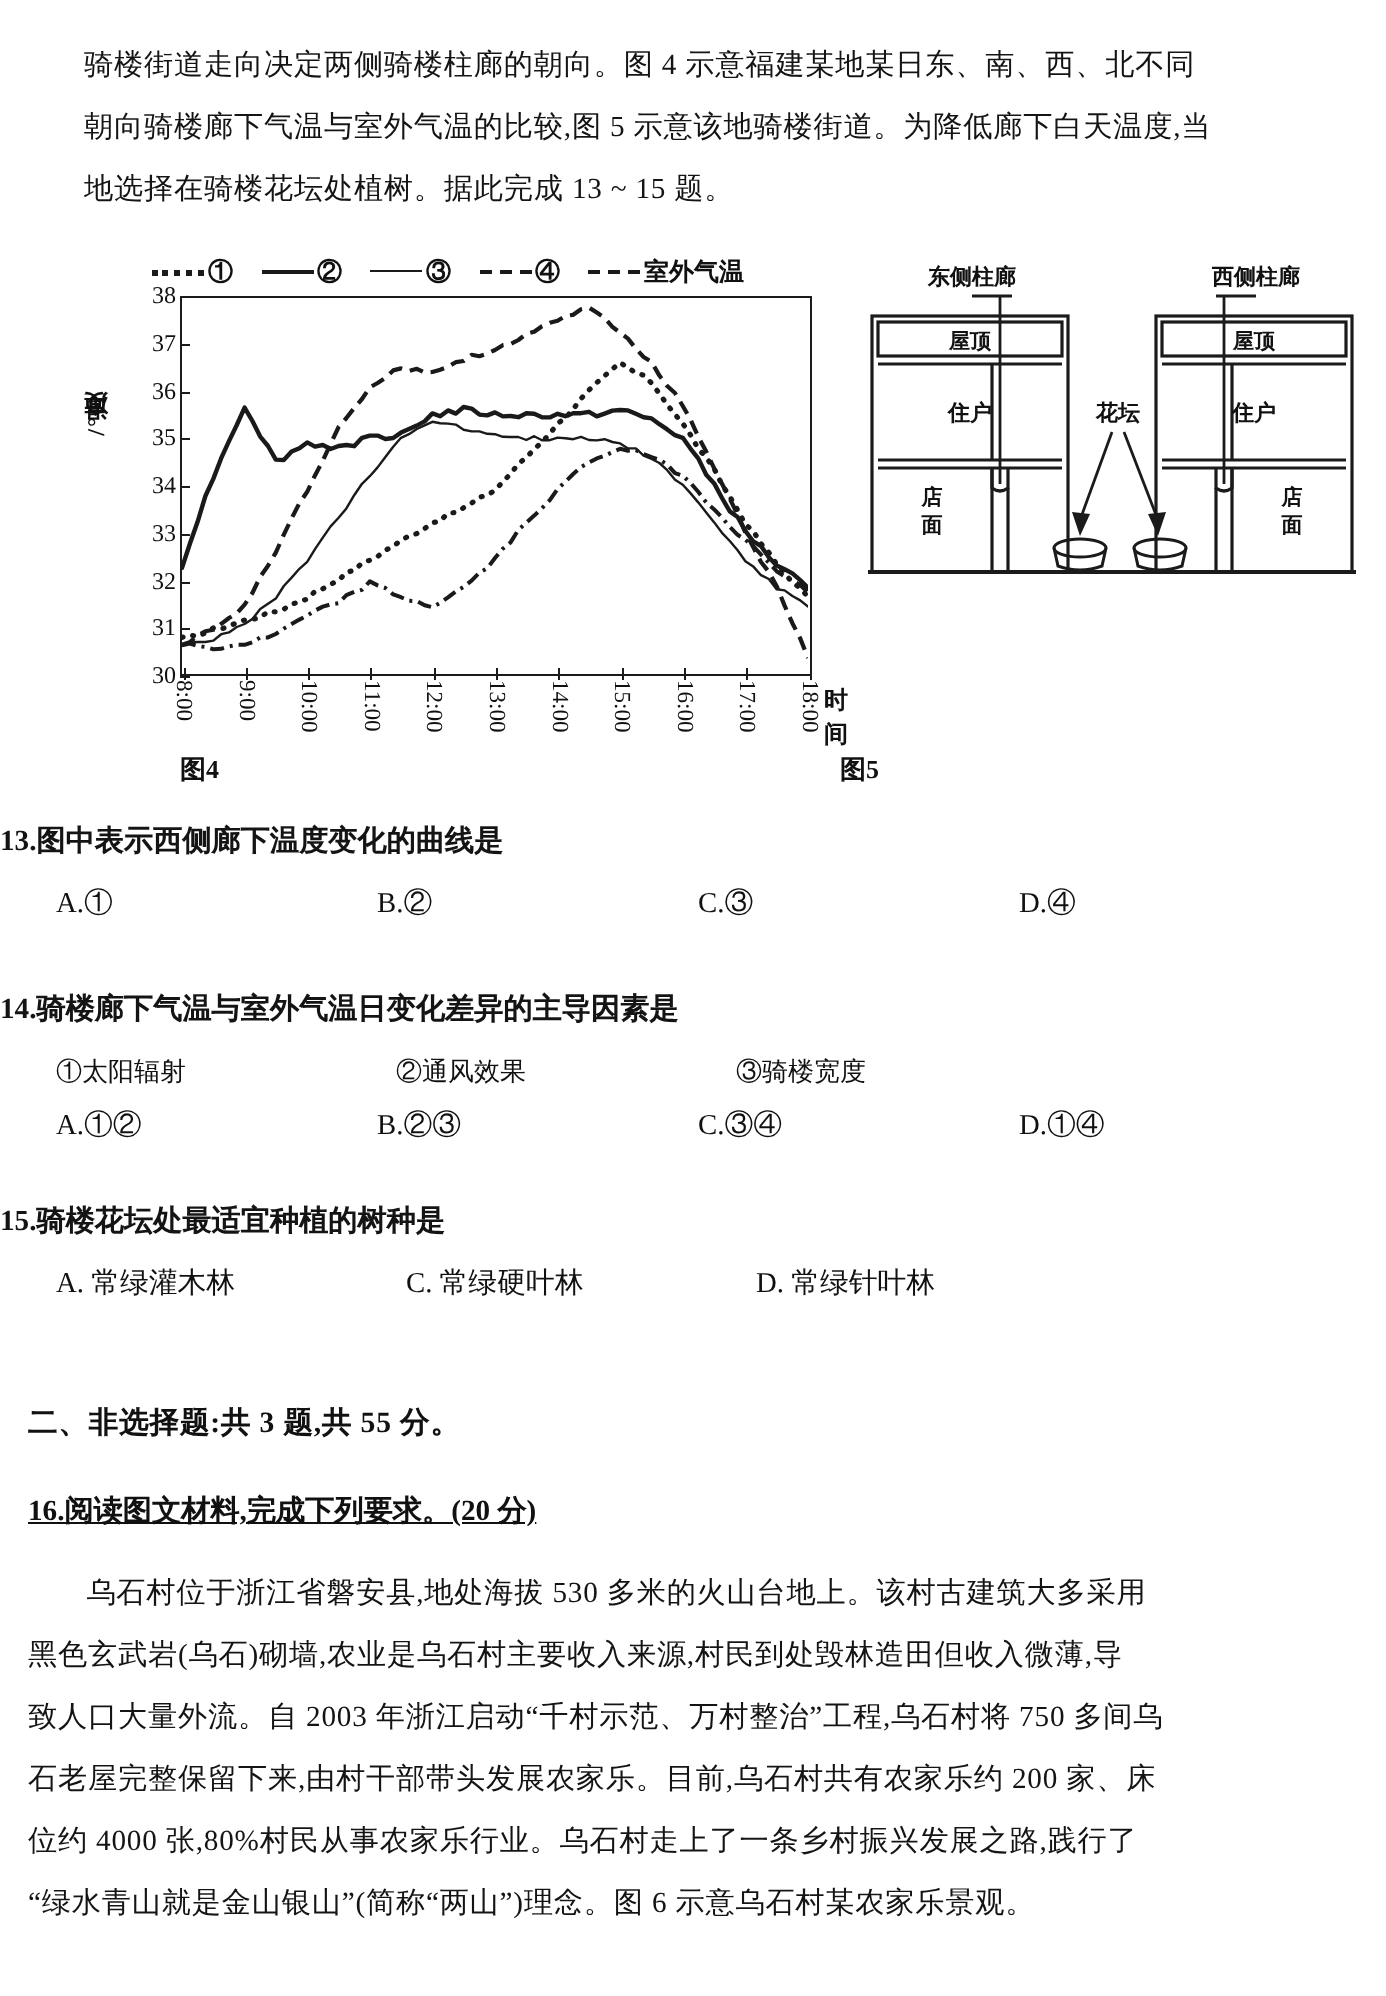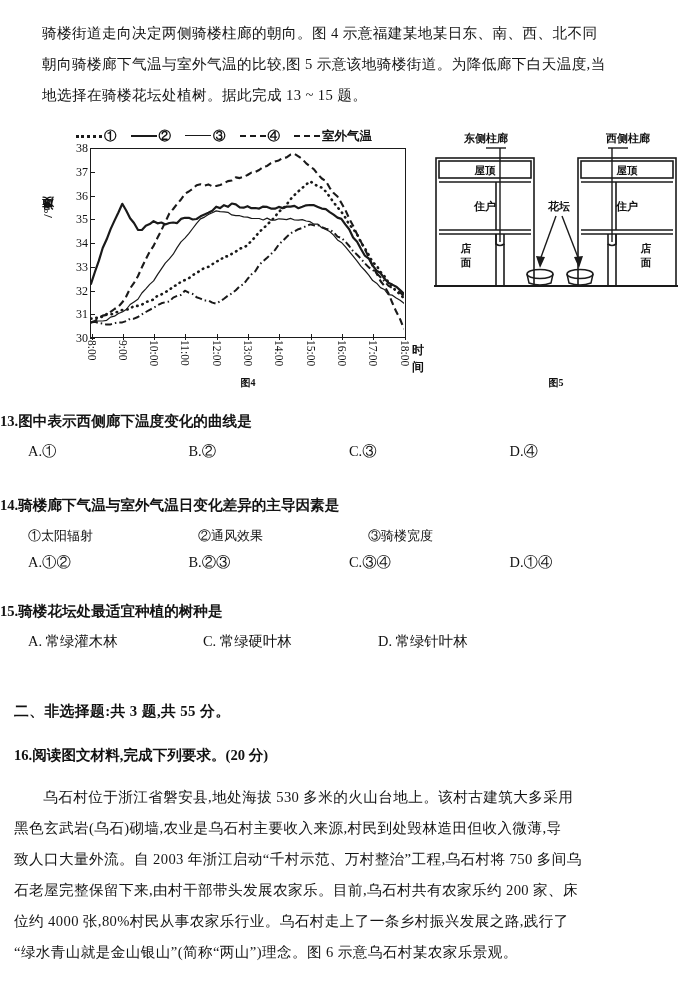--- a/index.html
+++ b/index.html
@@ -75,21 +75,21 @@
 
   .xticks{position:absolute;left:52px;top:214px;width:316px;height:54px;}
   .xtick{
     position:absolute;top:0;font-size:11.5px;
     writing-mode:vertical-rl;
     transform:translateX(-50%);
     letter-spacing:0px;
   }
   .xtickmark{position:absolute;top:-6px;height:6px;border-left:1.4px solid #1b1b1b;}
   .xlab{position:absolute;left:374px;top:216px;font-size:12px;font-weight:600;}
-  .figcap{position:absolute;font-size:10px;font-weight:700;text-align:center;}
+  .figcap{position:absolute;font-size:13px;font-weight:700;text-align:left;}
   .cap4{left:52px;top:250px;width:316px;}
 
   
   .diagwrap{position:absolute;left:400px;top:0;width:272px;height:270px;}
   .cap5{left:400px;top:250px;width:272px;}
 
   
   .qblock{position:absolute;left:0;width:670px;}
   .qstem{font-size:14.6px;line-height:26px;font-weight:600;color:#141414;}
   .qopts{display:flex;margin-top:8px;padding-left:28px;font-size:14.4px;}
@@ -97,21 +97,21 @@
   .opt{width:170px;white-space:nowrap;}
   .opt-wide{width:175px;white-space:nowrap;}
 
   .q13{top:408px;}
   .q14{top:492px;}
   .q15{top:598px;}
   .q14 .sub{display:flex;padding-left:28px;margin-top:9px;font-size:13px;}
   .q14 .sub span{width:170px;white-space:nowrap;}
 
   .sec2{position:absolute;left:14px;top:702px;width:670px;font-size:14.8px;font-weight:700;letter-spacing:.4px;}
-  .q16{position:absolute;left:14px;top:746px;width:670px;font-size:14.6px;font-weight:600;}
+  .q16{position:absolute;left:14px;top:746px;width:670px;font-size:14.6px;font-weight:600;text-decoration:underline;}
   .body16{position:absolute;left:14px;top:782px;width:668px;}
   .body16 .para{line-height:31px;font-size:14.6px;}
 </style>
 </head>
 <body>
 
 <div class="page">
 
   <div class="intro">
     <div class="para">骑楼街道走向决定两侧骑楼柱廊的朝向。图 4 示意福建某地某日东、南、西、北不同</div>

